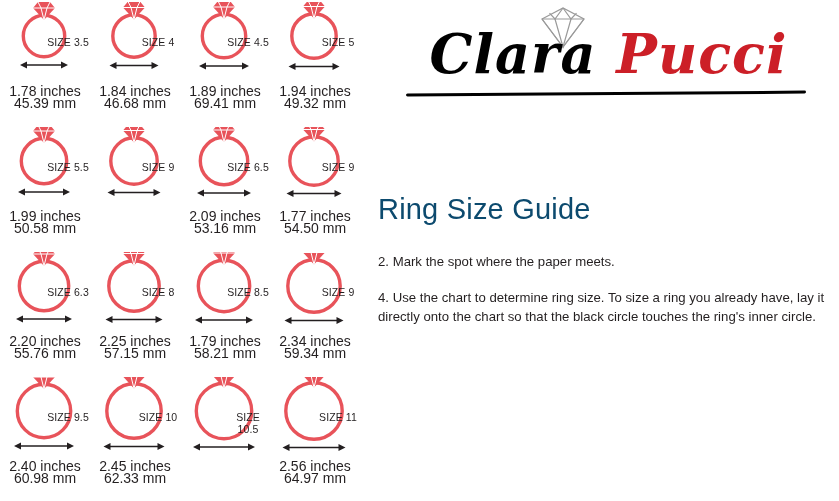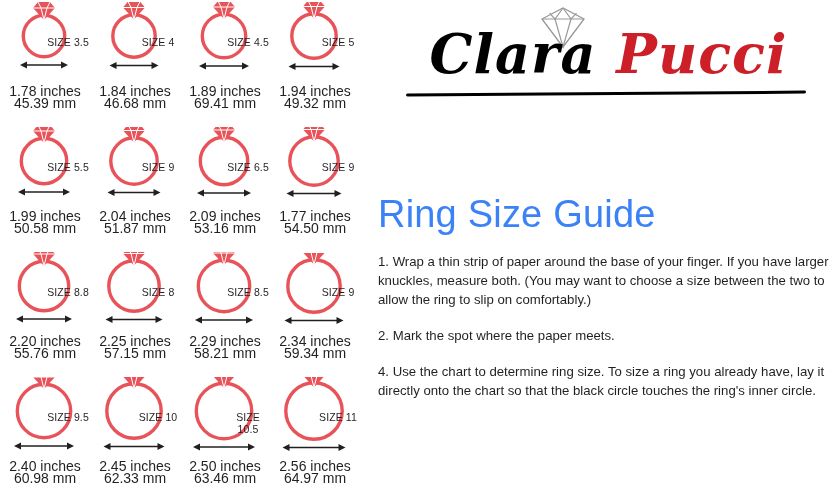--- a/index.html
+++ b/index.html
@@ -112,23 +112,23 @@
     height: 3px;
     background: #000000;
     border-radius: 2px;
     transform: rotate(-0.4deg);
   }
 
   .guide-title {
     position: absolute;
     left: 10px;
     top: 193px;
-    font-size: 38px;
+    font-size: 29px;
     font-weight: normal;
-    color: #3b82f6;
+    color: #0c4a6e;
     letter-spacing: 0.2px;
   }
 
   .steps {
     position: absolute;
     left: 10px;
     top: 252px;
     width: 455px;
   }
   .step {
@@ -270,24 +270,20 @@
               <line x1="43" y1="-2.5" x2="40" y2="3.5" stroke="#ffffff" stroke-width="1"></line>
               <line x1="34" y1="3.5" x2="37" y2="15.5" stroke="#ffffff" stroke-width="1"></line>
               <line x1="40" y1="3.5" x2="37" y2="15.5" stroke="#ffffff" stroke-width="1"></line>
             </g>
             <line x1="15.5" y1="65.5" x2="58.5" y2="65.5" stroke="#231f20" stroke-width="1.6"></line>
             <polygon points="10.5,65.5 17.5,62 17.5,69" fill="#231f20"></polygon>
             <polygon points="63.5,65.5 56.5,62 56.5,69" fill="#231f20"></polygon>
           </svg>
           <div class="size-label">SIZE 9</div>
         </div>
-        <div class="measure">
-          <div>2.04 inches</div>
-          <div>51.87 mm</div>
-        </div>
       </div>
       <div class="ring-cell">
         <div class="ring-art">
           <svg class="ring-svg" width="76" height="78" viewBox="0 0 76 78">
             <circle cx="37" cy="34" r="23.7" fill="none" stroke="#e8535a" stroke-width="3.4"></circle>
             <g>
               <polygon points="26,3 31,-3 43,-3 48,3 37,15" fill="#e8535a"></polygon>
               <line x1="26" y1="3" x2="48" y2="3" stroke="#ffffff" stroke-width="1"></line>
               <line x1="31" y1="-3" x2="34" y2="3" stroke="#ffffff" stroke-width="1"></line>
               <line x1="43" y1="-3" x2="40" y2="3" stroke="#ffffff" stroke-width="1"></line>
@@ -337,21 +333,21 @@
               <line x1="26" y1="2" x2="48" y2="2" stroke="#ffffff" stroke-width="1"></line>
               <line x1="31" y1="-4" x2="34" y2="2" stroke="#ffffff" stroke-width="1"></line>
               <line x1="43" y1="-4" x2="40" y2="2" stroke="#ffffff" stroke-width="1"></line>
               <line x1="34" y1="2" x2="37" y2="14" stroke="#ffffff" stroke-width="1"></line>
               <line x1="40" y1="2" x2="37" y2="14" stroke="#ffffff" stroke-width="1"></line>
             </g>
             <line x1="14" y1="67" x2="60" y2="67" stroke="#231f20" stroke-width="1.6"></line>
             <polygon points="9,67 16,63.5 16,70.5" fill="#231f20"></polygon>
             <polygon points="65,67 58,63.5 58,70.5" fill="#231f20"></polygon>
           </svg>
-          <div class="size-label">SIZE 8.8</div>
+          <div class="size-label">SIZE 6.3</div>
         </div>
         <div class="measure">
           <div>2.20 inches</div>
           <div>55.76 mm</div>
         </div>
       </div>
       <div class="ring-cell">
         <div class="ring-art">
           <svg class="ring-svg" width="76" height="78" viewBox="0 0 76 78">
             <circle cx="37" cy="34" r="25.2" fill="none" stroke="#e8535a" stroke-width="3.4"></circle>
@@ -386,21 +382,21 @@
               <line x1="34" y1="1" x2="37" y2="13" stroke="#ffffff" stroke-width="1"></line>
               <line x1="40" y1="1" x2="37" y2="13" stroke="#ffffff" stroke-width="1"></line>
             </g>
             <line x1="13" y1="68" x2="61" y2="68" stroke="#231f20" stroke-width="1.6"></line>
             <polygon points="8,68 15,64.5 15,71.5" fill="#231f20"></polygon>
             <polygon points="66,68 59,64.5 59,71.5" fill="#231f20"></polygon>
           </svg>
           <div class="size-label">SIZE 8.5</div>
         </div>
         <div class="measure">
-          <div>2.29 inches</div>
+          <div>1.79 inches</div>
           <div>58.21 mm</div>
         </div>
       </div>
       <div class="ring-cell">
         <div class="ring-art">
           <svg class="ring-svg" width="76" height="78" viewBox="0 0 76 78">
             <circle cx="37" cy="34" r="26.2" fill="none" stroke="#e8535a" stroke-width="3.4"></circle>
             <g>
               <polygon points="26,0.5 31,-5.5 43,-5.5 48,0.5 37,12.5" fill="#e8535a"></polygon>
               <line x1="26" y1="0.5" x2="48" y2="0.5" stroke="#ffffff" stroke-width="1"></line>
@@ -476,24 +472,20 @@
               <line x1="31" y1="-7" x2="34" y2="-1" stroke="#ffffff" stroke-width="1"></line>
               <line x1="43" y1="-7" x2="40" y2="-1" stroke="#ffffff" stroke-width="1"></line>
               <line x1="34" y1="-1" x2="37" y2="11" stroke="#ffffff" stroke-width="1"></line>
               <line x1="40" y1="-1" x2="37" y2="11" stroke="#ffffff" stroke-width="1"></line>
             </g>
             <line x1="11" y1="70" x2="63" y2="70" stroke="#231f20" stroke-width="1.6"></line>
             <polygon points="6,70 13,66.5 13,73.5" fill="#231f20"></polygon>
             <polygon points="68,70 61,66.5 61,73.5" fill="#231f20"></polygon>
           </svg>
           <div class="size-label">SIZE 10.5</div>
-        </div>
-        <div class="measure">
-          <div>2.50 inches</div>
-          <div>63.46 mm</div>
         </div>
       </div>
       <div class="ring-cell">
         <div class="ring-art">
           <svg class="ring-svg" width="76" height="78" viewBox="0 0 76 78">
             <circle cx="37" cy="34" r="28.2" fill="none" stroke="#e8535a" stroke-width="3.4"></circle>
             <g>
               <polygon points="26,-1.5 31,-7.5 43,-7.5 48,-1.5 37,10.5" fill="#e8535a"></polygon>
               <line x1="26" y1="-1.5" x2="48" y2="-1.5" stroke="#ffffff" stroke-width="1"></line>
               <line x1="31" y1="-7.5" x2="34" y2="-1.5" stroke="#ffffff" stroke-width="1"></line>
@@ -531,19 +523,18 @@
       </div>
       <div class="logo-text">
         <span class="logo-clara">Clara</span><span>&nbsp;</span><span class="logo-pucci">Pucci</span>
       </div>
       <div class="logo-underline"></div>
     </div>
 
     <div class="guide-title">Ring Size Guide</div>
 
     <div class="steps" id="steps">
-        <div class="step">1.  Wrap a thin strip of paper around the base of your finger. If you have larger knuckles, measure both. (You may want to choose a size between the two to allow the ring to slip on comfortably.)</div>
         <div class="step">2.  Mark the spot where the paper meets.</div>
         <div class="step">4.  Use the chart to determine ring size. To size a ring you already have, lay it directly onto the chart so that the black circle touches the ring's inner circle.</div>
       </div>
 
   </div>
 </div>
 
 </body></html>

